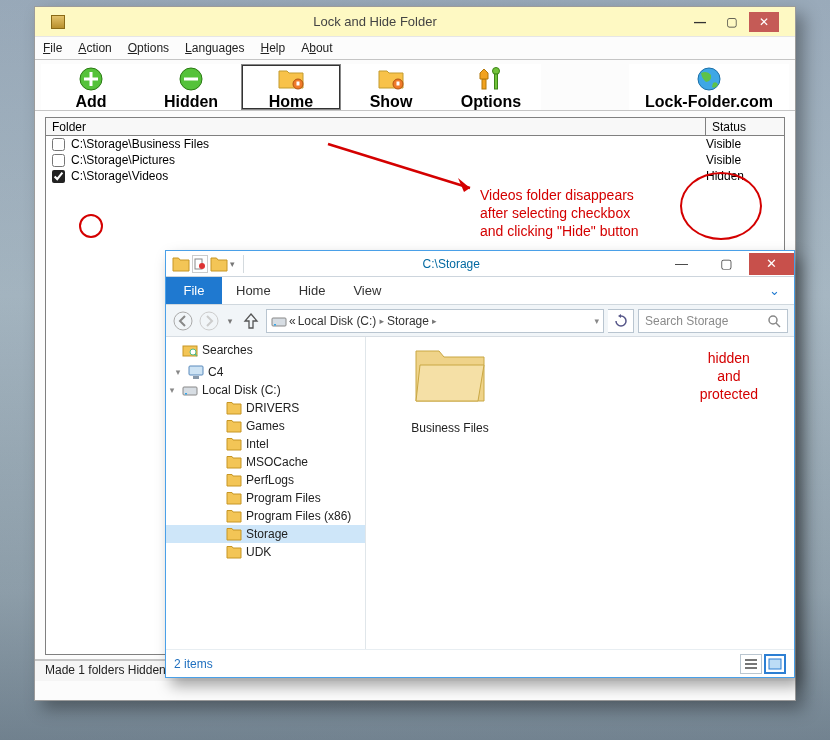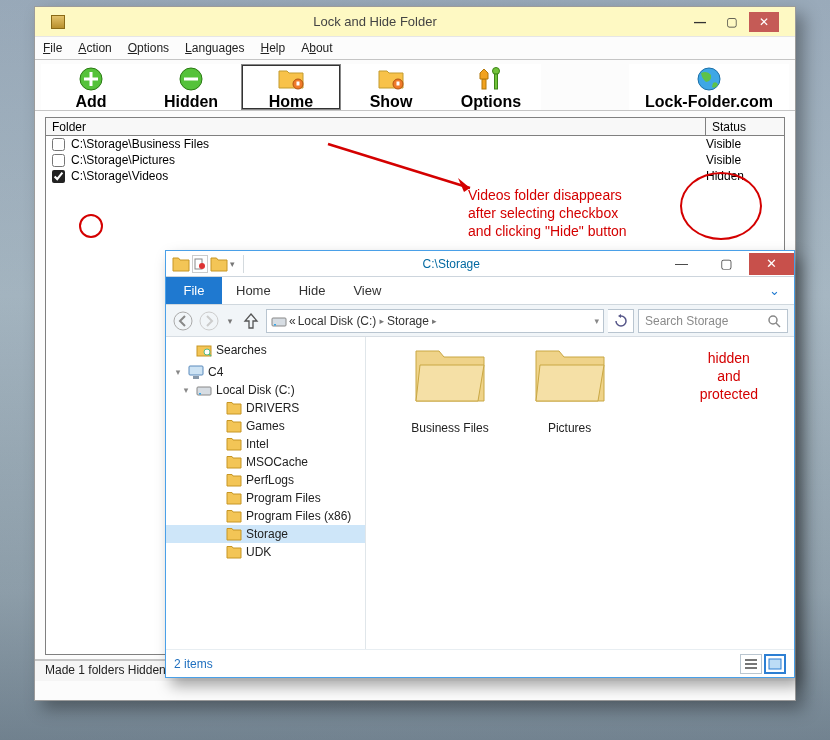--- a/index.html
+++ b/index.html
@@ -143,21 +143,21 @@
     width:200px; border-right:1px solid #e0e6ea; overflow:hidden; padding-top:4px;
     font-size:12px; color:#222;
   }
   .nav-item{display:flex;align-items:center;gap:4px;height:18px;padding-left:0;cursor:pointer}
   .nav-sel{background:#cee6f9}
   .nav-twisty{width:12px;text-align:center;color:#888;font-size:9px}
   .nav-twisty.blank{visibility:hidden}
   .nav-ic{width:16px;height:14px;flex:0 0 auto}
   .nav-ic.srch{position:relative}
   .nav-lbl{white-space:nowrap}
-  .ind1{padding-left:14px}.ind2{padding-left:44px}
+  .ind1{}.ind2{padding-left:44px}
 
   .exp-itempane{flex:1;padding:10px 0 0 26px; position:relative}
   .exp-item{display:inline-flex;flex-direction:column;align-items:center;width:116px;cursor:pointer}
   .exp-item .fld{width:76px;height:58px}
   .exp-item .nm{font-size:12px;text-align:center;margin-top:16px;color:#222}
 
   .exp-status{
     height:28px;border-top:1px solid #e8eef2;display:flex;align-items:center;
     justify-content:space-between;padding:0 8px;font-size:12px;color:#444;
   }
@@ -274,21 +274,21 @@
 </div>
 
 <div class="ann-ellipse" style="left:79px; top:214px; width:24px; height:24px"></div>
 <div class="ann-ellipse" style="left:680px; top:172px; width:82px; height:68px"></div>
 
 <svg class="ann-arrow" style="left:320px; top:136px" width="160" height="60">
   <line x1="8" y1="8" x2="150" y2="52" stroke="#d40000" stroke-width="2.5"></line>
   <polygon points="150,52 138,42 144,56" fill="#d40000"></polygon>
 </svg>
 
-<div class="annot" style="left:468px; top:186px">
+<div class="annot" style="left:480px; top:186px">
   <div>Videos folder disappears</div>
   <div>after selecting checkbox</div>
   <div>and clicking "Hide" button</div>
 </div>
 
 <div class="exp-window">
 
   <div class="exp-titlebar">
     <div class="exp-title-icons">
       <svg width="18" height="16">
@@ -494,27 +494,20 @@
     </div>
 
     <div class="exp-itempane">
       <div class="exp-item">
         <svg class="fld" viewBox="0 0 76 58">
           <path d="M4 14 L4 54 L72 54 L72 10 L32 10 L27 4 L4 4 Z" fill="#efd389" stroke="#c9a743"></path>
           <path d="M8 18 L72 18 L66 54 L4 54 Z" fill="#f5e0a6" stroke="#c9a743"></path>
         </svg>
         <div class="nm">Business Files</div>
       </div>
-      <div class="exp-item">
-        <svg class="fld" viewBox="0 0 76 58">
-          <path d="M4 14 L4 54 L72 54 L72 10 L32 10 L27 4 L4 4 Z" fill="#efd389" stroke="#c9a743"></path>
-          <path d="M8 18 L72 18 L66 54 L4 54 Z" fill="#f5e0a6" stroke="#c9a743"></path>
-        </svg>
-        <div class="nm">Pictures</div>
-      </div>
 
       
       <div class="annot" style="position:absolute; right:36px; top:12px; text-align:center">
         <div>hidden</div>
         <div>and</div>
         <div>protected</div>
       </div>
     </div>
   </div>
 

